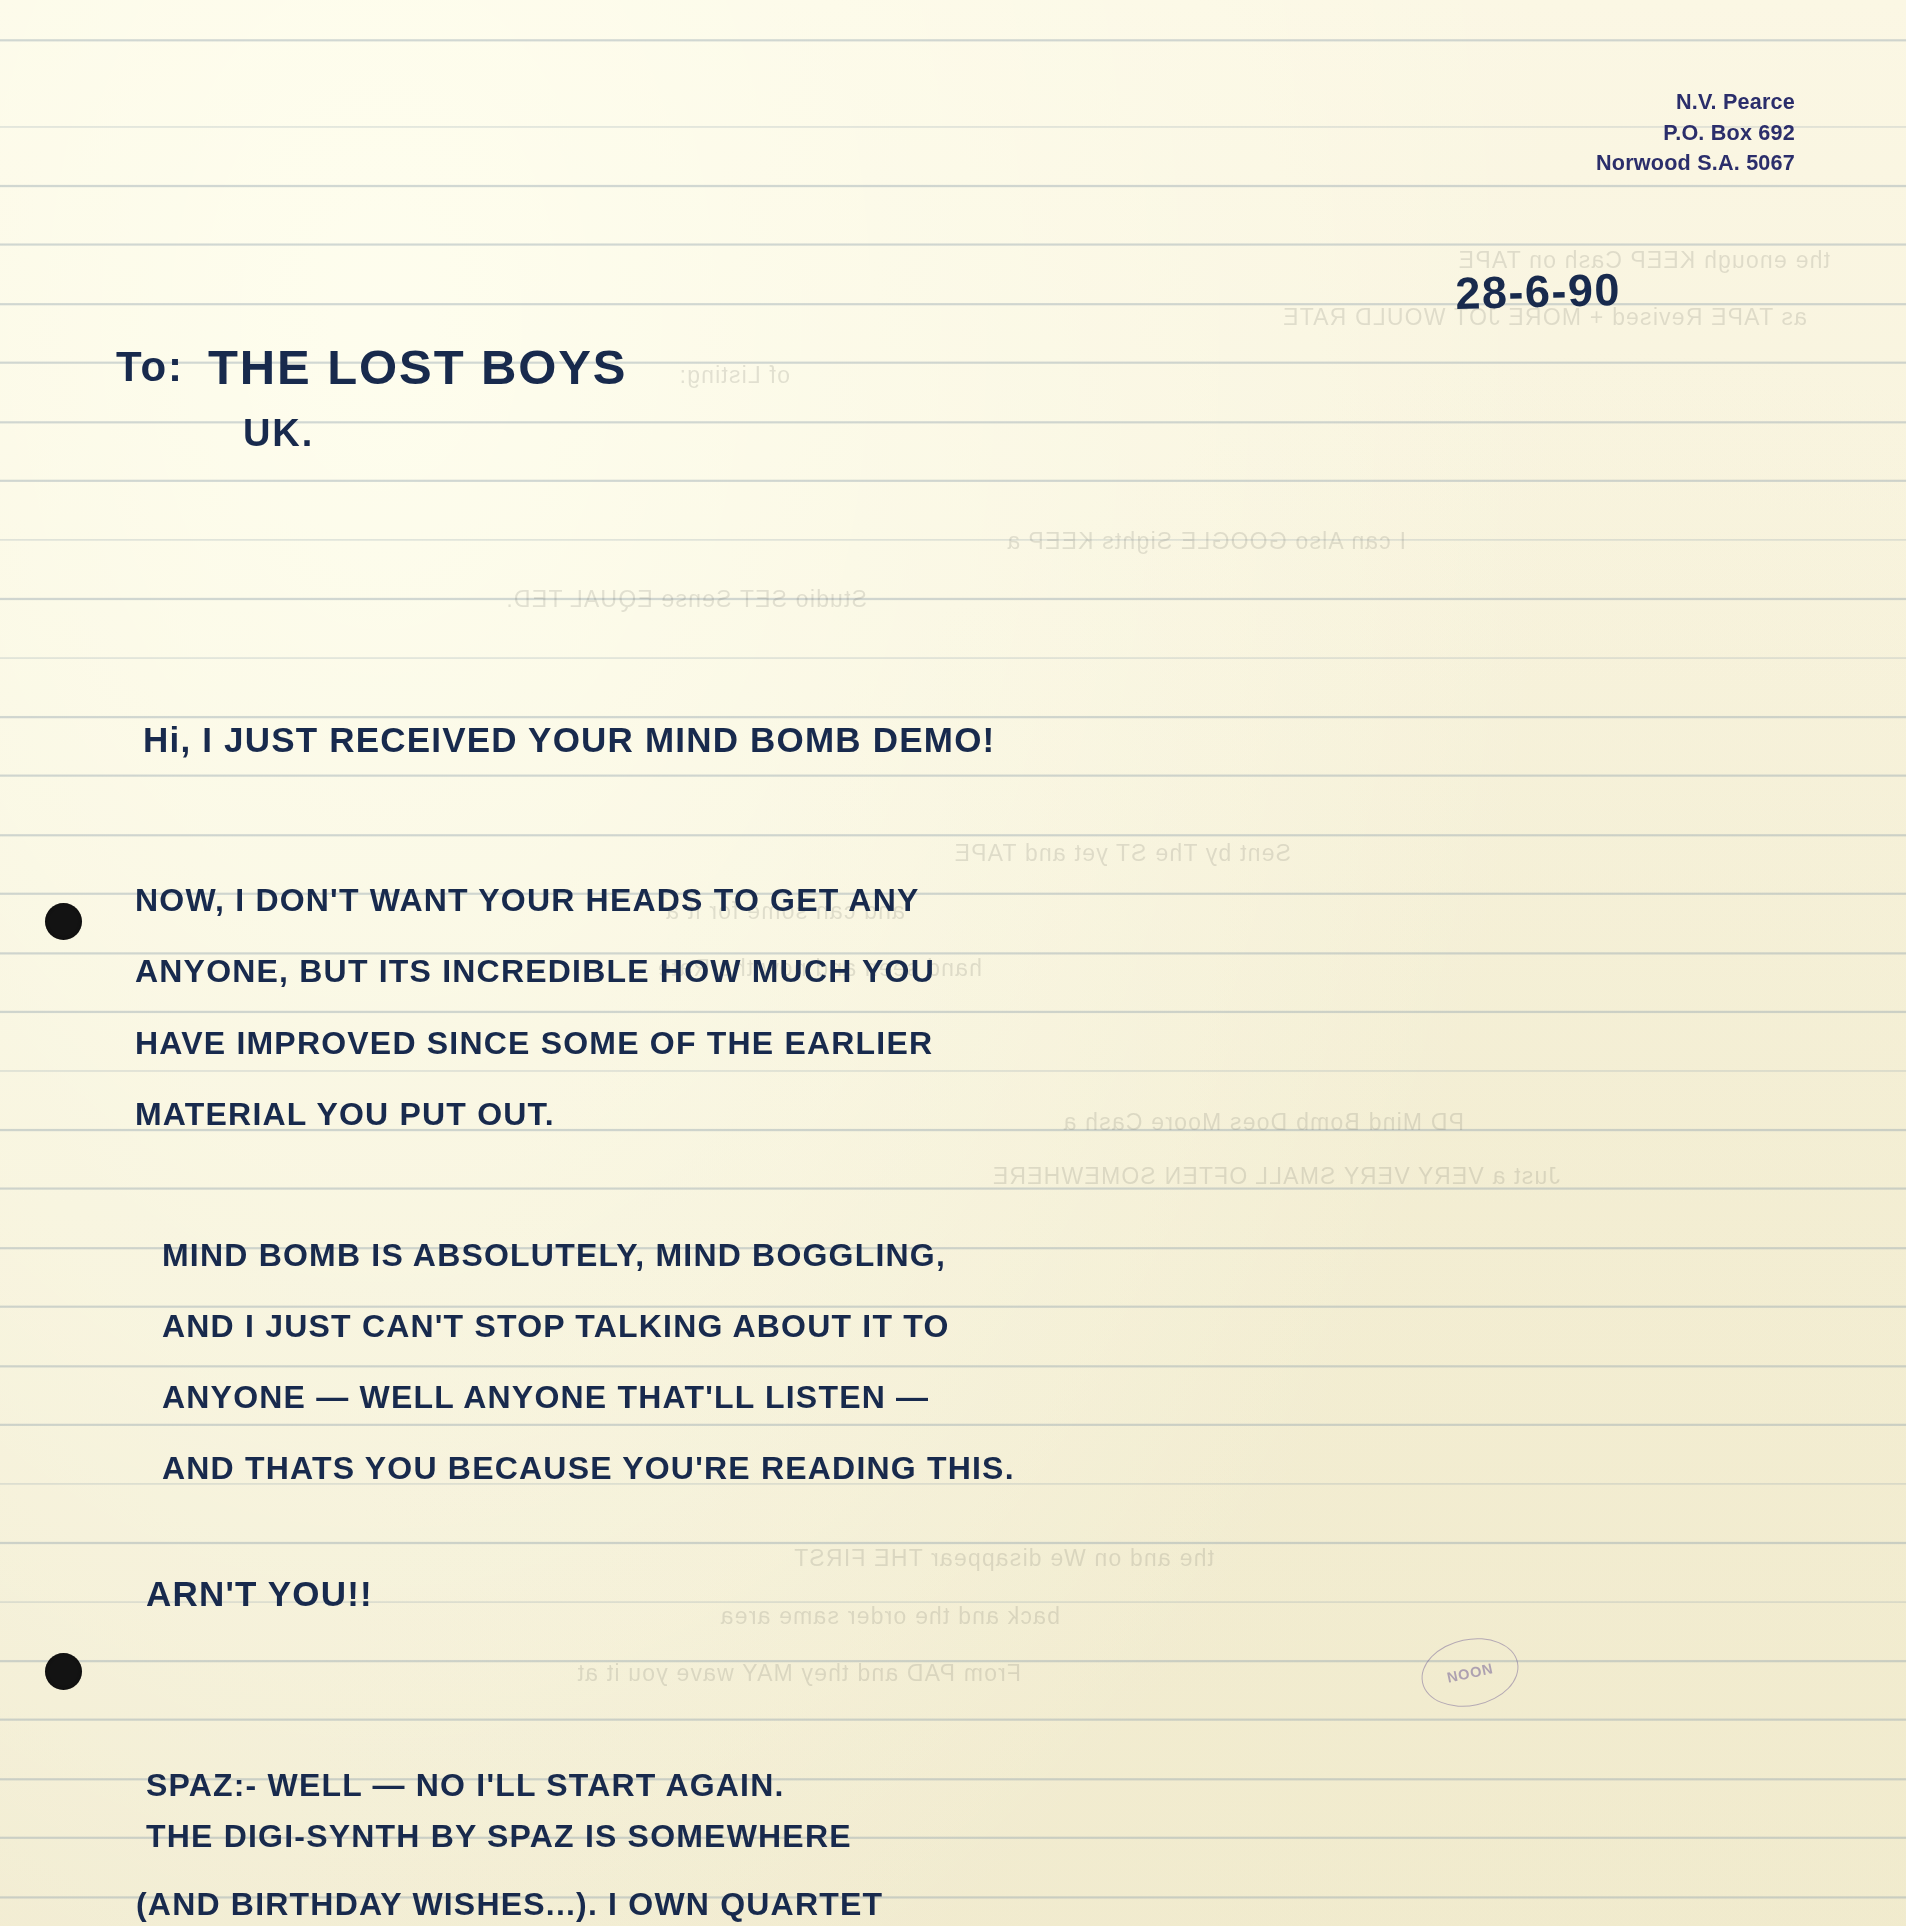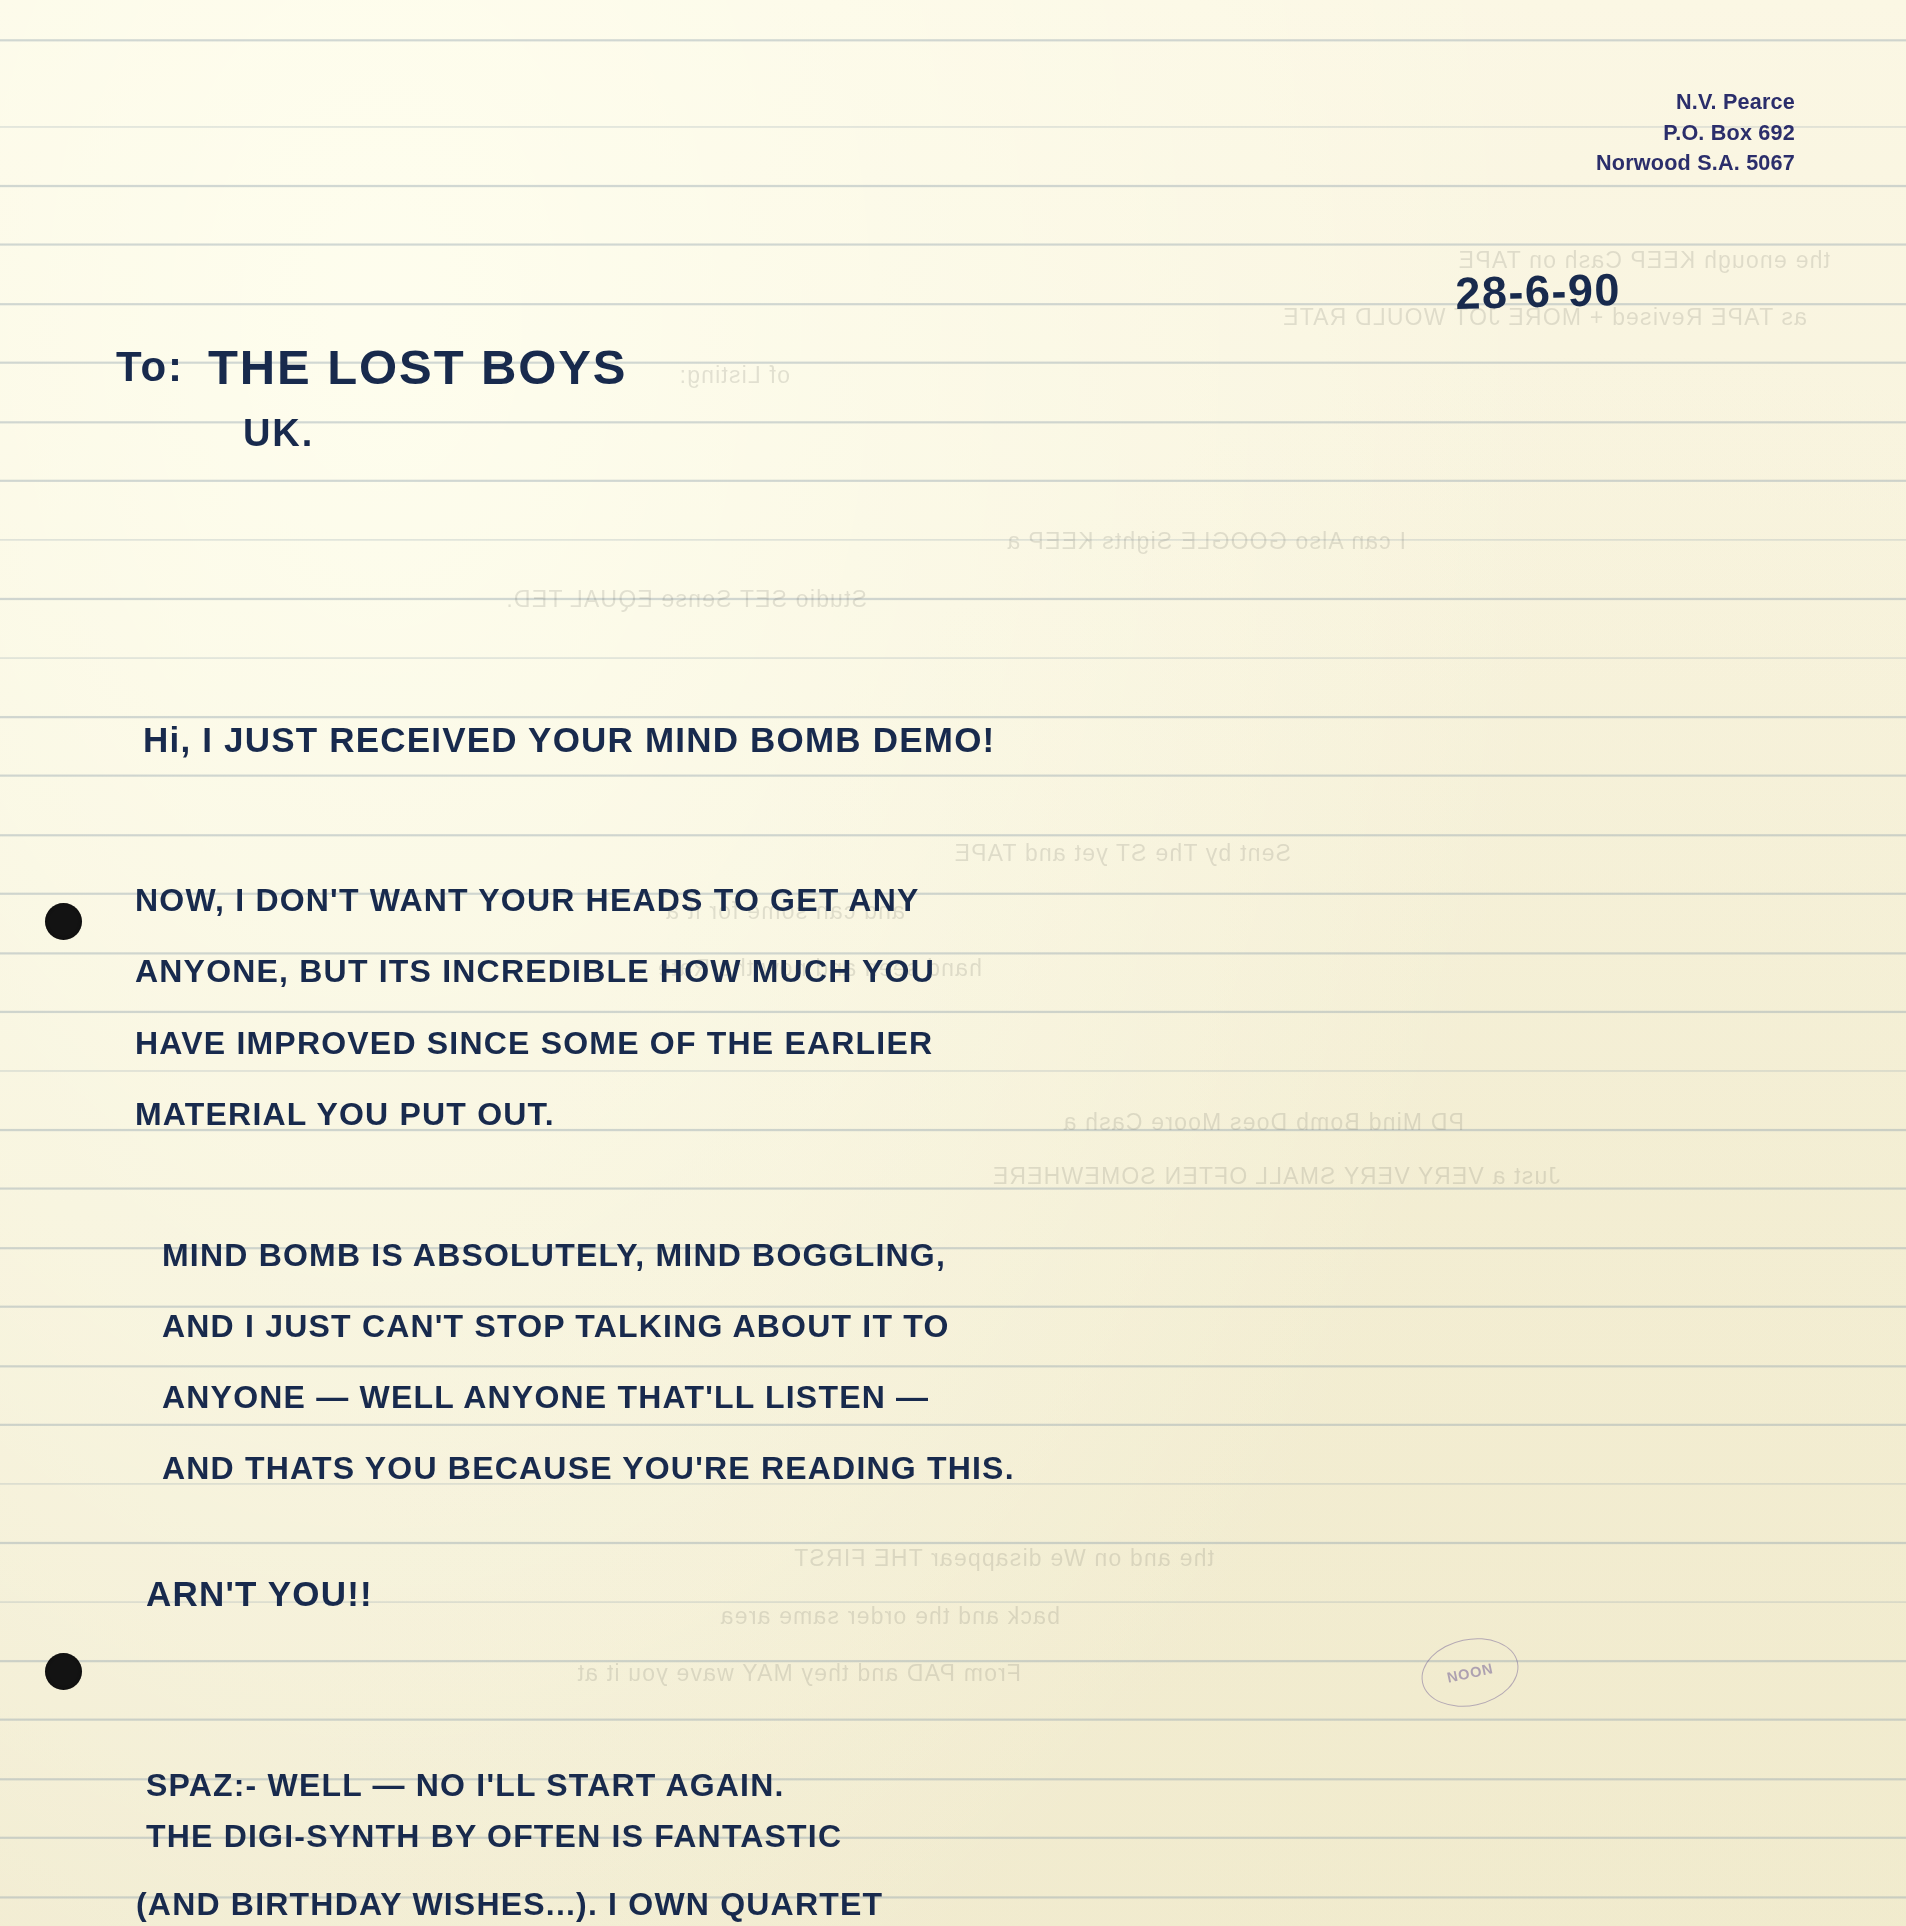--- a/index.html
+++ b/index.html
@@ -192,17 +192,17 @@
   <div class="hand ink body-line" style="left:135px; top:1096px;">MATERIAL YOU PUT OUT.</div>
   <div class="hand ink body-line" style="left:162px; top:1308px;">AND I JUST CAN'T STOP TALKING ABOUT IT TO</div>
   <div class="hand ink body-line" style="left:162px; top:1379px;">ANYONE — WELL ANYONE THAT'LL LISTEN —</div>
   <div class="hand ink body-line" style="left:162px; top:1450px;">AND THATS YOU BECAUSE YOU'RE READING THIS.</div>
 
   <div class="hand ink body-line big" style="left:146px; top:1574px;">ARN'T YOU!!</div>
 
   <div class="stamp">NOON</div>
 
   <div class="hand ink body-line" style="left:146px; top:1751px;margin-top:16px;">SPAZ:- WELL — NO I'LL START AGAIN.</div>
-  <div class="hand ink body-line" style="left:146px; top:1818px;">THE DIGI-SYNTH BY OFTEN IS FANTASTIC</div>
+  <div class="hand ink body-line" style="left:146px; top:1818px;">THE DIGI-SYNTH BY SPAZ IS SOMEWHERE</div>
   <div class="hand ink body-line" style="left:136px; top:1886px;">(AND BIRTHDAY WISHES...). I OWN QUARTET</div>
 
 </div>
 
 
 </body></html>

